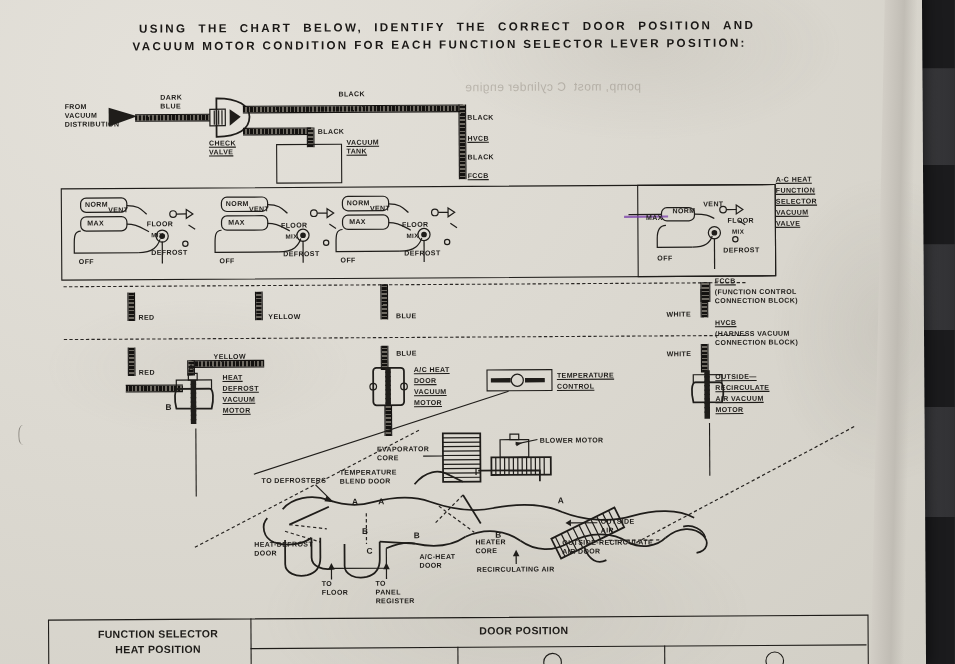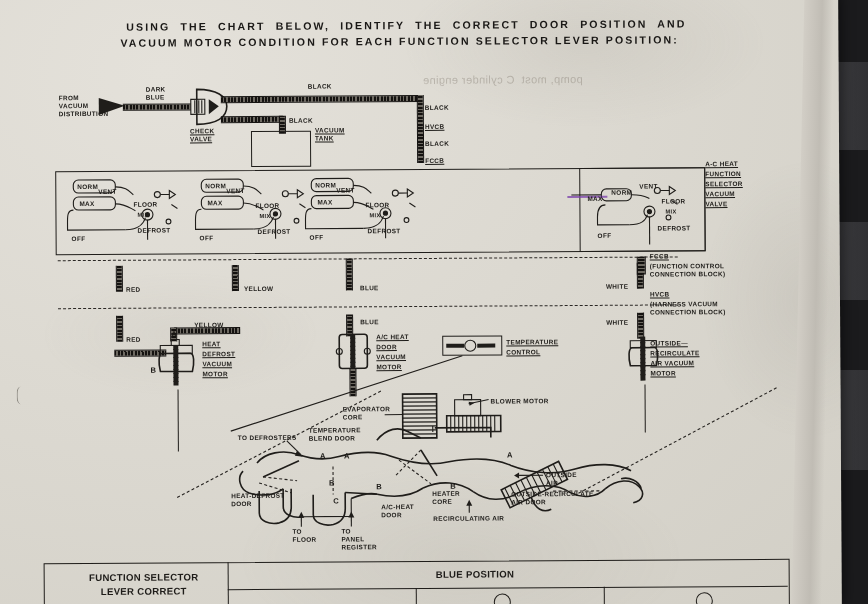--- a/index.html
+++ b/index.html
@@ -446,21 +446,21 @@
     </svg>
 
     <div style="position:absolute;left:22px;top:388px;width:10px;height:18px;border-left:1px solid rgba(60,56,50,.55);border-radius:40%;"></div>
 
     <div class="box" style="left:48px;top:565px;width:744px;height:48px;"></div>
     <div class="ln vt" style="left:232px;top:565px;height:48px;"></div>
     <div class="ln hz" style="left:232px;top:592px;width:560px;"></div>
     <div class="ln vt" style="left:420px;top:592px;height:21px;"></div>
     <div class="ln vt" style="left:608px;top:592px;height:21px;"></div>
     <div class="lbl" style="left:68px;top:573px;font-size:9.6px;letter-spacing:.3px;line-height:1.5;width:160px;text-align:center;">FUNCTION SELECTOR
-LEVER CORRECT</div>
-    <div class="lbl" style="left:440px;top:573px;font-size:9.6px;letter-spacing:.3px;">BLUE POSITION</div>
+HEAT POSITION</div>
+    <div class="lbl" style="left:440px;top:573px;font-size:9.6px;letter-spacing:.3px;">DOOR POSITION</div>
     <div class="circ" style="left:498px;top:598px;width:15px;height:15px;"></div>
     <div class="circ" style="left:700px;top:598px;width:15px;height:15px;"></div>
 
   </div>
 
   <div id="paperedge"></div>
 </div>
 
 </body></html>

